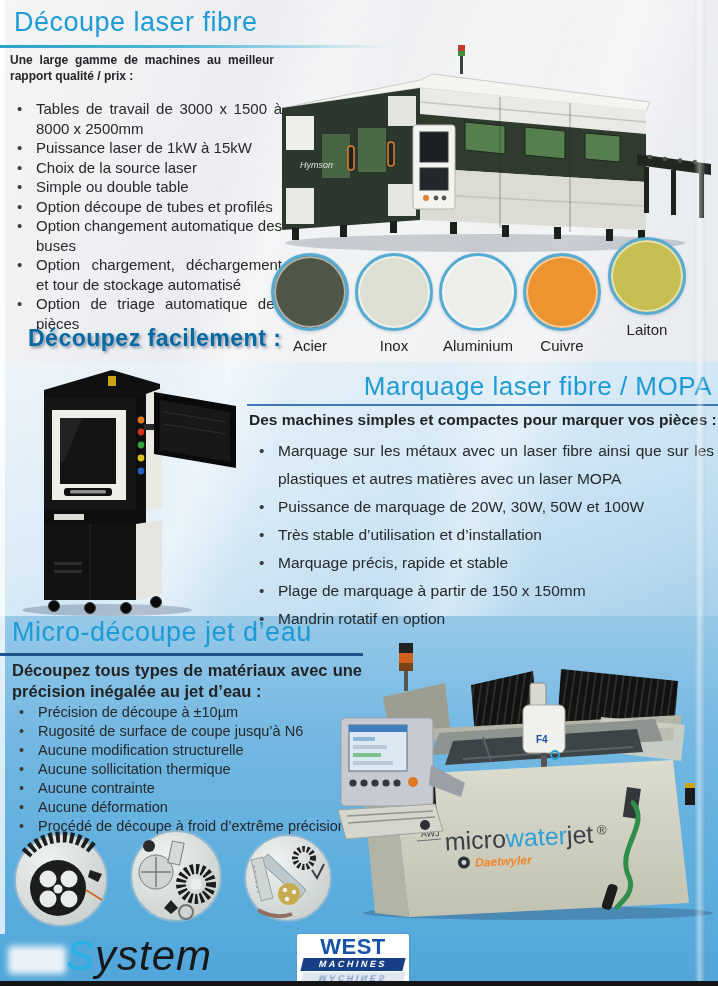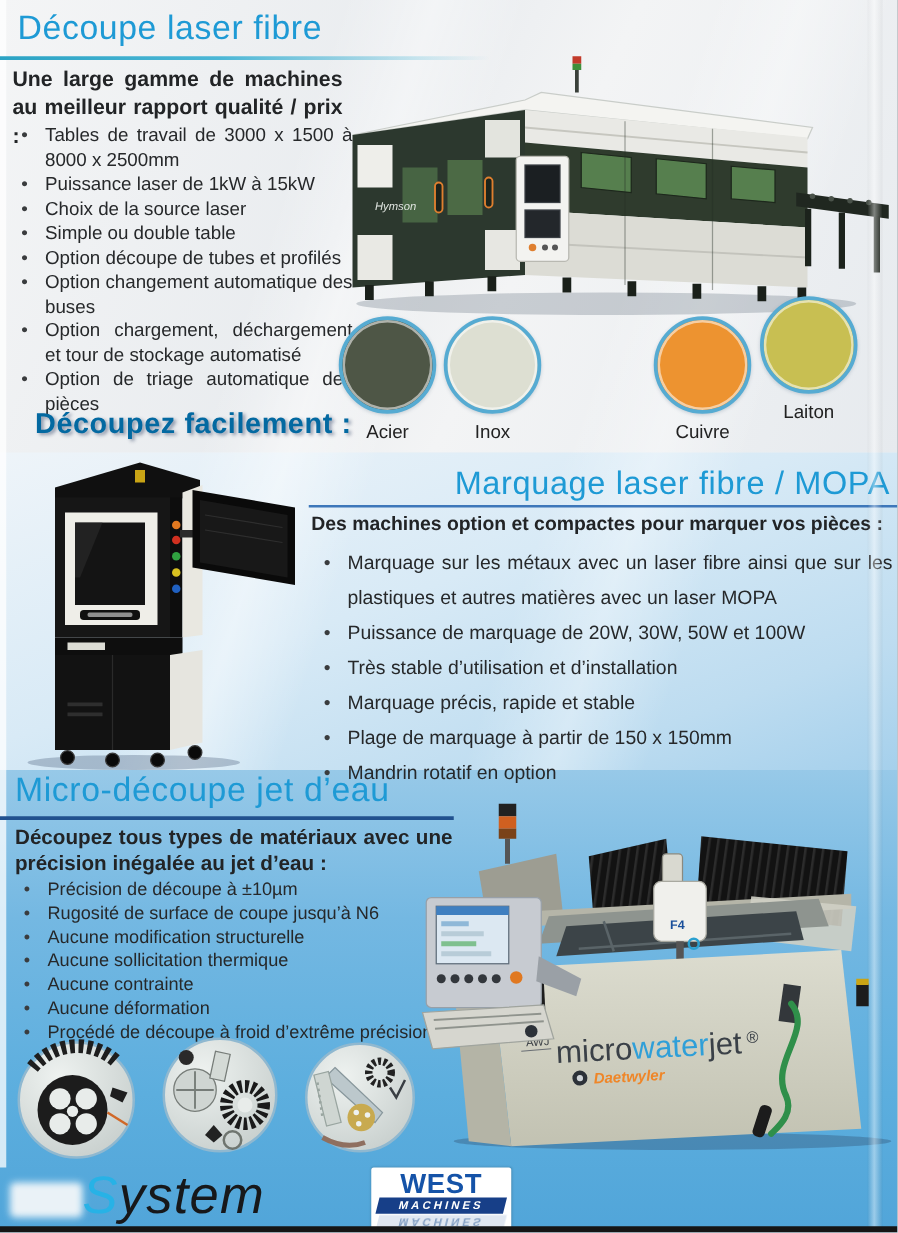--- a/index.html
+++ b/index.html
@@ -23,21 +23,21 @@
   .h-blue{position:absolute;font-weight:normal;color:#1e9ad5;letter-spacing:.5px;white-space:nowrap;}
   .h1{left:14px;top:7px;font-size:27px;}
   .u1{position:absolute;left:0;top:45px;width:392px;height:3px;
       background:linear-gradient(90deg,#2ba3c4,#4cb7d6 45%,rgba(160,210,230,0) 100%);}
   .h2{left:247px;top:371px;width:465px;text-align:right;font-size:26px;}
   .u2{position:absolute;left:247px;top:404px;width:471px;height:2px;background:#3d77ba;}
   .h3{left:12px;top:617px;font-size:27px;}
   .u3{position:absolute;left:0;top:653px;width:363px;height:3px;background:#20518f;}
 
   .intro{position:absolute;font-weight:bold;color:#222426;text-align:justify;}
-  .intro1{left:10px;top:53px;width:264px;font-size:17px;line-height:1.32;}
+  .intro1{left:10px;top:53px;width:264px;font-size:12px;line-height:1.32;}
   .intro2{left:249px;top:411px;width:470px;font-size:15.5px;}
   .intro3{left:12px;top:660px;width:350px;font-size:16.5px;line-height:1.3;}
 
   
   ul.blist{position:absolute;margin:0;padding:0;list-style:none;color:#26282a;}
   ul.blist li{position:relative;padding-left:26px;text-align:justify;}
   ul.blist li::before{content:"\2022";position:absolute;left:7px;top:0;color:#3a3c3e;}
   .list1{left:10px;top:99px;width:272px;font-size:15px;line-height:19.5px;}
   .list2{left:252px;top:437px;width:462px;font-size:15.5px;line-height:28px;}
   .list2 li{padding-left:30px;}
@@ -154,32 +154,36 @@
   <div class="cta">Découpez facilement :</div>
 
   <div class="mat" style="left:268px;top:253px">
     <div class="dot" style="background-color: rgb(78, 86, 70);"></div>
     <div class="lbl">Acier</div>
   </div>
   <div class="mat" style="left:352px;top:253px">
     <div class="dot" style="background-color: rgb(221, 223, 210);"></div>
     <div class="lbl">Inox</div>
   </div>
+  <div class="mat" style="left:436px;top:253px">
+    <div class="dot" style="background-color: rgb(236, 238, 234);"></div>
+    <div class="lbl">Aluminium</div>
+  </div>
   <div class="mat" style="left:520px;top:253px">
     <div class="dot" style="background-color: rgb(237, 147, 48);"></div>
     <div class="lbl">Cuivre</div>
   </div>
   <div class="mat" style="left:605px;top:237px">
     <div class="dot" style="background-color: rgb(200, 191, 82);"></div>
     <div class="lbl">Laiton</div>
   </div>
 
   <div class="h-blue h2">Marquage laser fibre / MOPA</div>
   <div class="u2"></div>
-  <div class="intro intro2">Des machines option et compactes pour marquer vos pièces :</div>
+  <div class="intro intro2">Des machines simples et compactes pour marquer vos pièces :</div>
   <ul class="blist list2">
     <li>Marquage sur les métaux avec un laser fibre ainsi que sur les plastiques et autres matières avec un laser MOPA</li>
     <li>Puissance de marquage de 20W, 30W, 50W et 100W</li>
     <li>Très stable d’utilisation et d’installation</li>
     <li>Marquage précis, rapide et stable</li>
     <li>Plage de marquage à partir de 150 x 150mm</li>
     <li>Mandrin rotatif en option</li>
   </ul>
 
   <svg class="art" style="left:12px;top:362px;width:230px;height:255px" viewBox="0 0 230 255">

